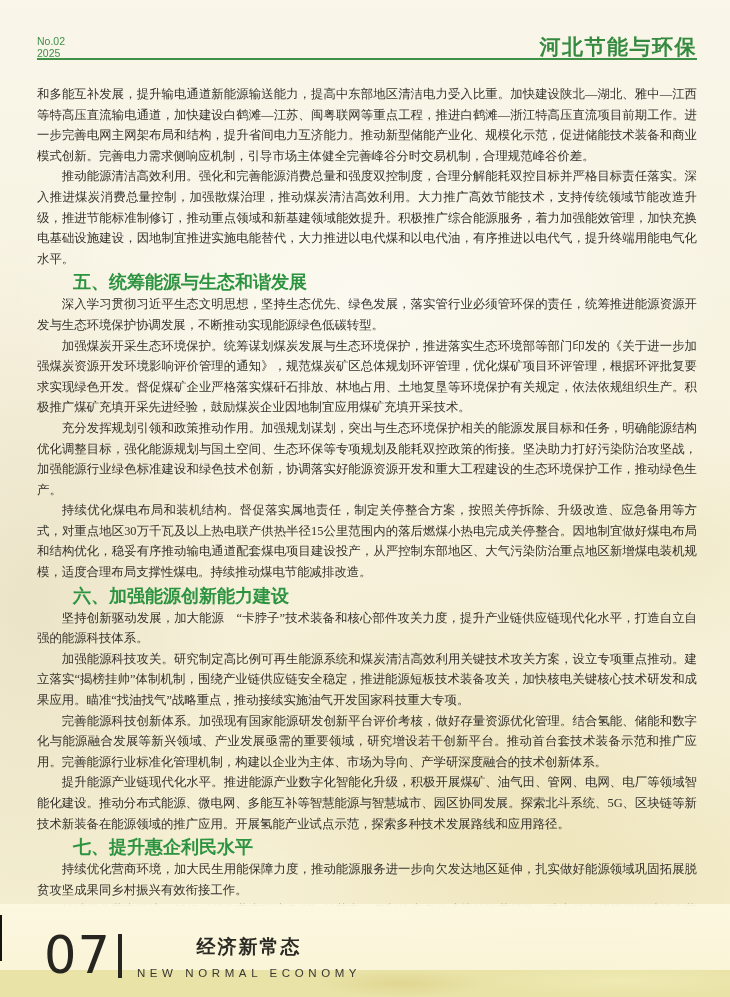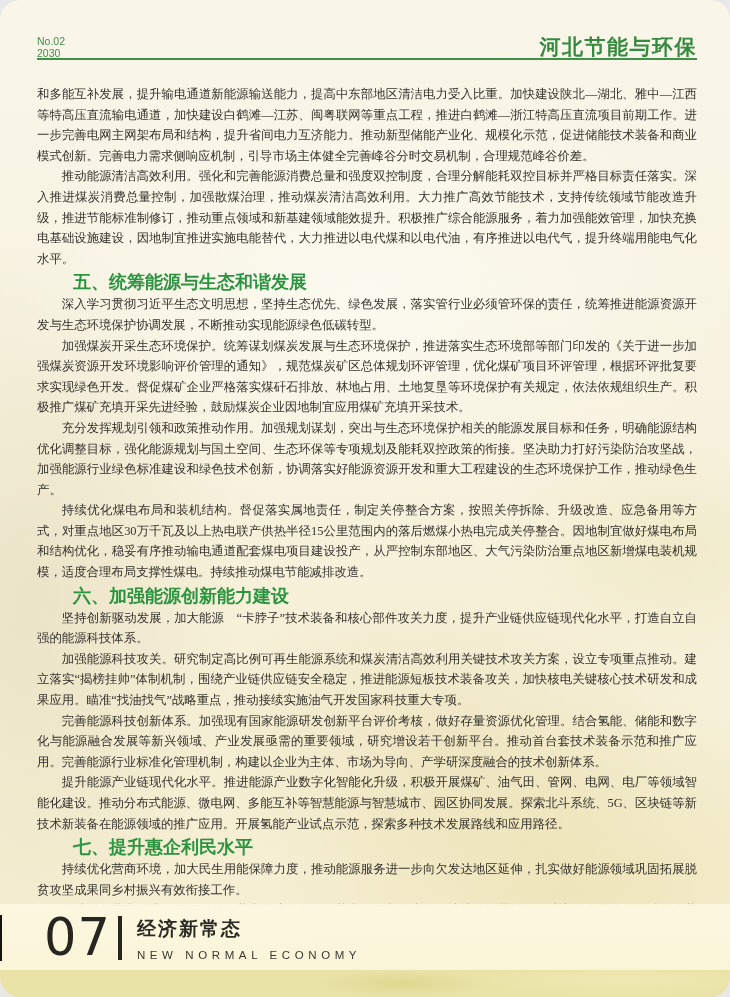--- a/index.html
+++ b/index.html
@@ -12,21 +12,20 @@
     margin: 0 auto;
     overflow: hidden;
     background-color: #f6f1de;
     background-image:
       radial-gradient(ellipse 420px 260px at 78% 88%, rgba(228,215,150,0.40), rgba(228,215,150,0) 70%),
       radial-gradient(ellipse 300px 520px at 4% 60%, rgba(214,203,166,0.35), rgba(214,203,166,0) 70%),
       radial-gradient(ellipse 360px 220px at 60% 74%, rgba(222,206,150,0.28), rgba(222,206,150,0) 70%),
       radial-gradient(ellipse 500px 300px at 50% 30%, rgba(255,255,252,0.55), rgba(255,255,252,0) 75%),
       radial-gradient(ellipse 240px 160px at 92% 55%, rgba(231,222,170,0.35), rgba(231,222,170,0) 70%),
       linear-gradient(to bottom, rgba(255,255,255,0.35), rgba(243,233,185,0.30) 85%);
-    border-radius: 20px;
   }
 
   
   .header {
     position: absolute;
     left: 37px; right: 33px; top: 30px;
     height: 28px;
     border-bottom: 2px solid #3f9049;
     display: flex;
     justify-content: space-between;
@@ -89,23 +88,24 @@
       radial-gradient(ellipse 200px 22px at 85% 40%, rgba(240,235,180,0.9), rgba(240,235,180,0) 70%);
   }
   .edge-mark {
     position: absolute;
     left: 0; bottom: 36px;
     width: 2px; height: 46px;
     background: #15140f;
   }
   .footer-content {
     position: absolute;
-    left: 44px; bottom: 34px;
+    left: 44px; bottom: 16px;
     display: flex;
     align-items: center;
+    text-align: center;
   }
   .page-number {
     font-family: "DejaVu Sans", sans-serif;
     font-size: 51px;
     line-height: 50px;
     font-weight: 400;
     color: #27251f;
     letter-spacing: 1px;
   }
   .footer-divider {
@@ -131,21 +131,21 @@
   }
 </style>
 </head>
 <body>
 
 <div class="page">
 
   <div class="header">
     <div class="issue">
       <div>No.02</div>
-      <div>2030</div>
+      <div>2025</div>
     </div>
     <div class="journal-title">河北节能与环保</div>
   </div>
 
   <div class="article">
     <p class="continuation">和多能互补发展，提升输电通道新能源输送能力，提高中东部地区清洁电力受入比重。加快建设陕北—湖北、雅中—江西等特高压直流输电通道，加快建设白鹤滩—江苏、闽粤联网等重点工程，推进白鹤滩—浙江特高压直流项目前期工作。进一步完善电网主网架布局和结构，提升省间电力互济能力。推动新型储能产业化、规模化示范，促进储能技术装备和商业模式创新。完善电力需求侧响应机制，引导市场主体健全完善峰谷分时交易机制，合理规范峰谷价差。</p>
     <p>推动能源清洁高效利用。强化和完善能源消费总量和强度双控制度，合理分解能耗双控目标并严格目标责任落实。深入推进煤炭消费总量控制，加强散煤治理，推动煤炭清洁高效利用。大力推广高效节能技术，支持传统领域节能改造升级，推进节能标准制修订，推动重点领域和新基建领域能效提升。积极推广综合能源服务，着力加强能效管理，加快充换电基础设施建设，因地制宜推进实施电能替代，大力推进以电代煤和以电代油，有序推进以电代气，提升终端用能电气化水平。</p>
     <h3>五、统筹能源与生态和谐发展</h3>
     <p>深入学习贯彻习近平生态文明思想，坚持生态优先、绿色发展，落实管行业必须管环保的责任，统筹推进能源资源开发与生态环境保护协调发展，不断推动实现能源绿色低碳转型。</p>
     <p>加强煤炭开采生态环境保护。统筹谋划煤炭发展与生态环境保护，推进落实生态环境部等部门印发的《关于进一步加强煤炭资源开发环境影响评价管理的通知》，规范煤炭矿区总体规划环评管理，优化煤矿项目环评管理，根据环评批复要求实现绿色开发。督促煤矿企业严格落实煤矸石排放、林地占用、土地复垦等环境保护有关规定，依法依规组织生产。积极推广煤矿充填开采先进经验，鼓励煤炭企业因地制宜应用煤矿充填开采技术。</p>

